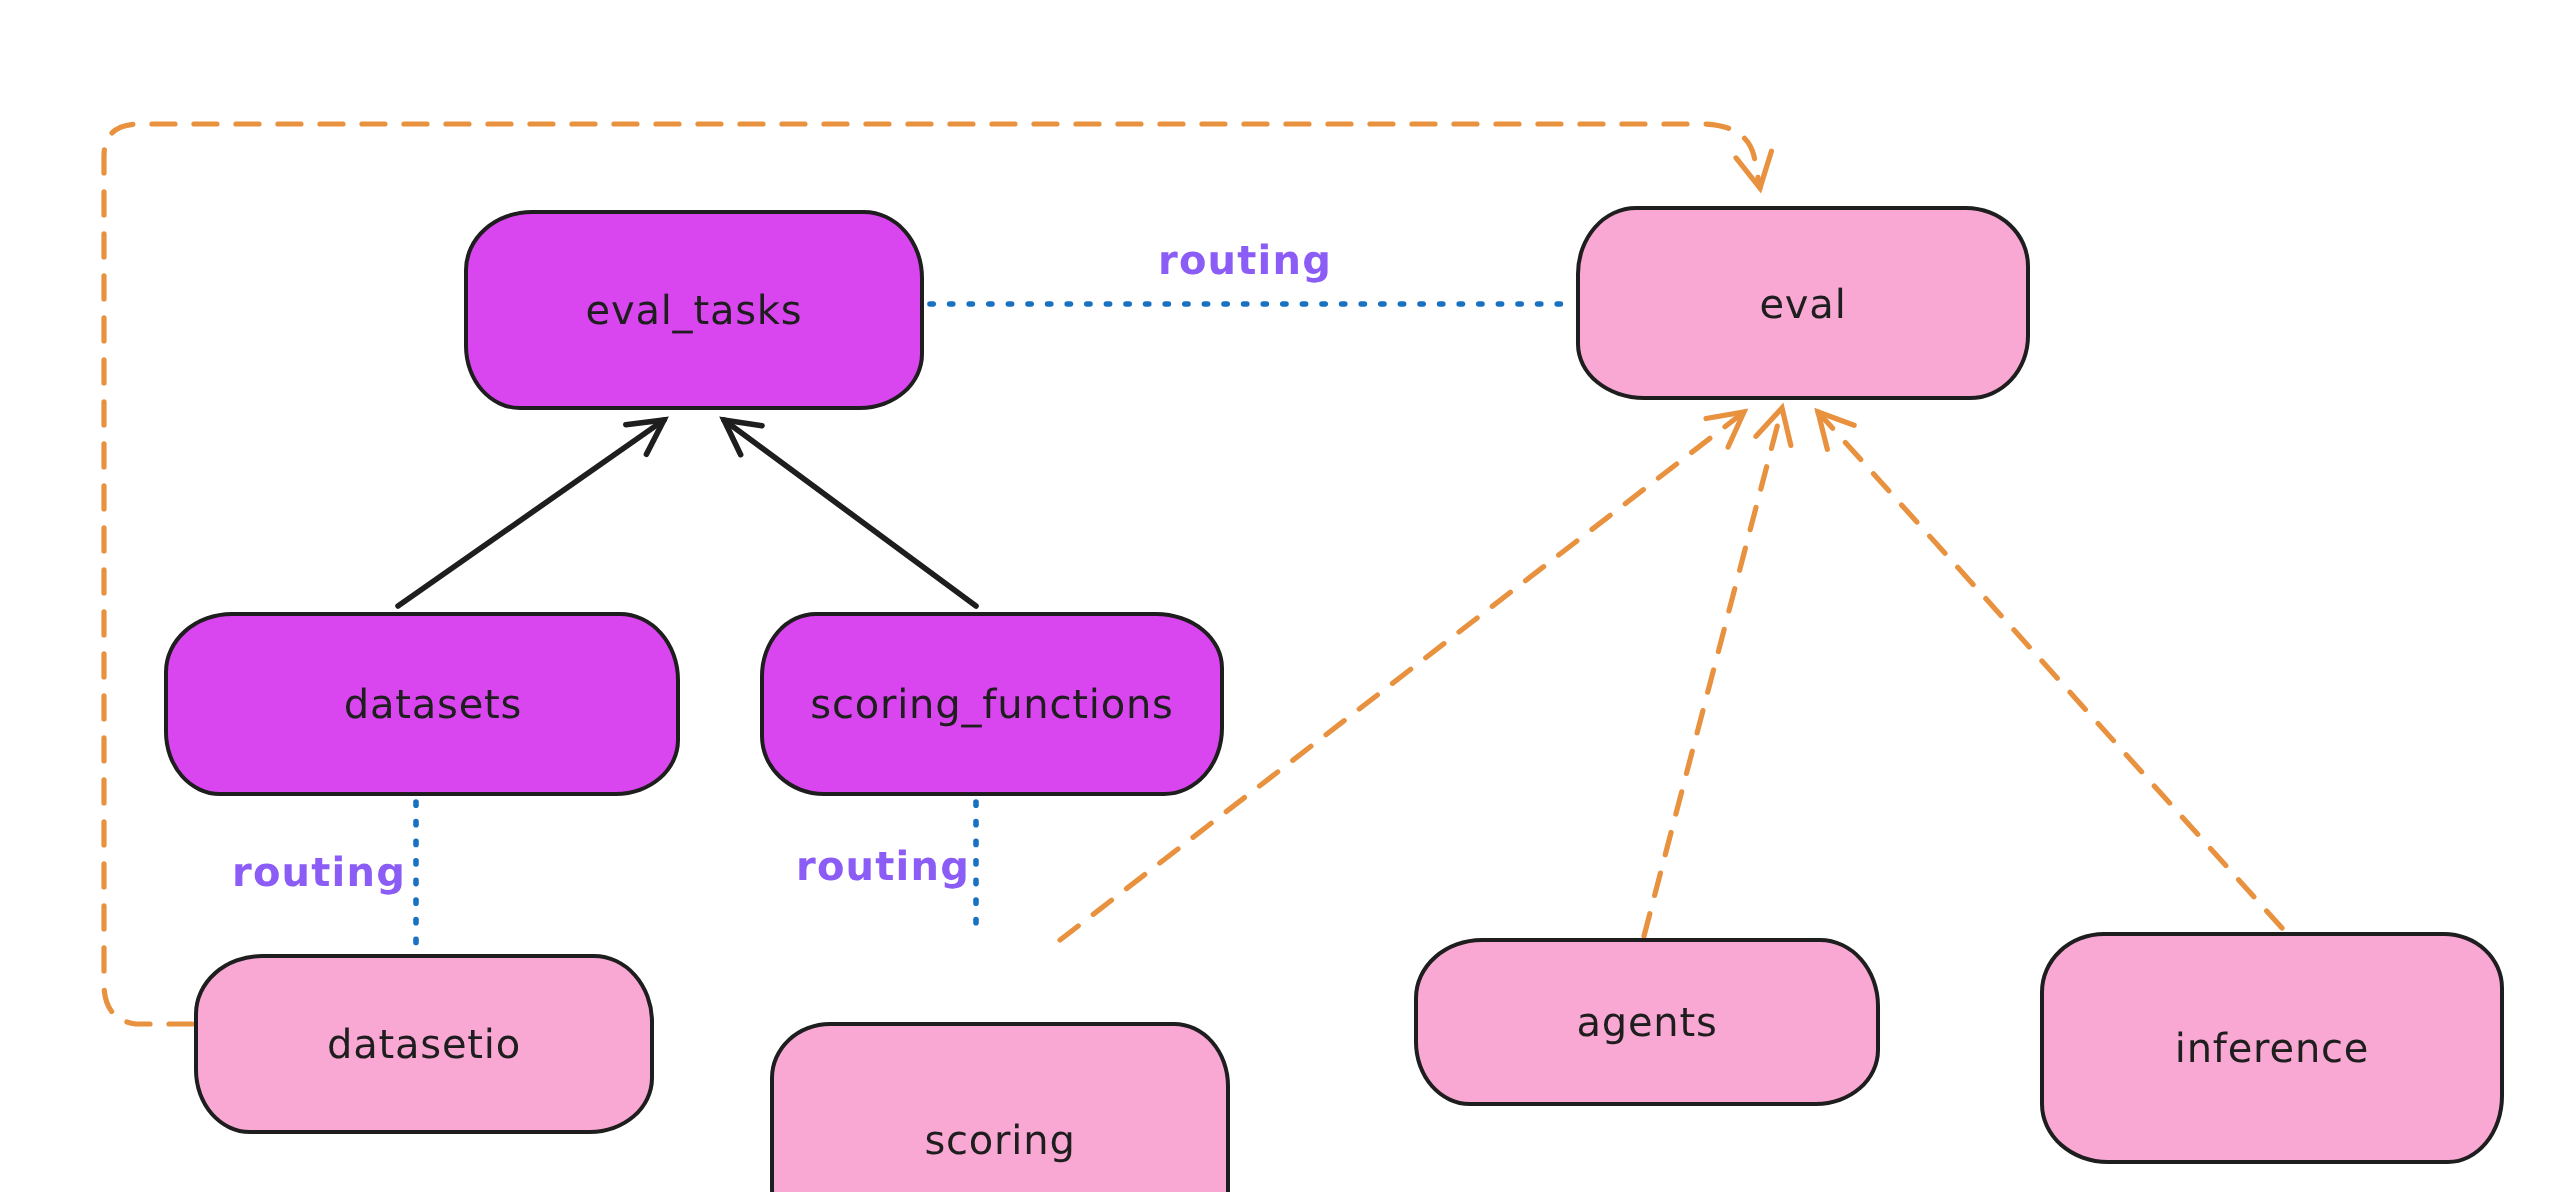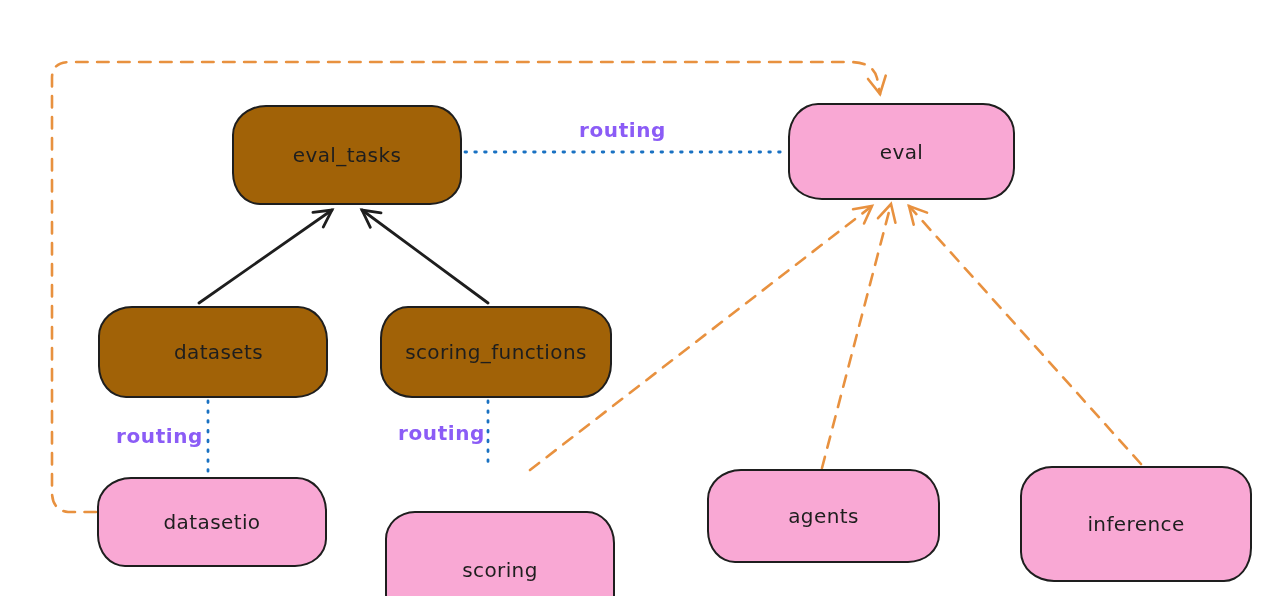--- a/index.html
+++ b/index.html
@@ -25,30 +25,30 @@
     display: flex;
     align-items: center;
     justify-content: center;
     border: 2.6px solid #1e1e1e;
     box-sizing: border-box;
     font-size: 20px;
     color: #1e1e1e;
     letter-spacing: 0.4px;
     border-radius: 34px 30px 32px 28px / 30px 34px 28px 32px;
   }
-  .node.blue  { background: #a16207; }
+  .node.blue  { background: #d946ef; }
   .node.green { background: #f9a8d4; }
 
   #n-eval-tasks        { left: 232px; top: 105px; width: 230px; height: 100px; }
   #n-eval              { left: 788px; top: 103px; width: 227px; height:  97px; border-radius: 30px 32px 30px 34px / 34px 30px 32px 28px; }
-  #n-datasets          { left:  98px; top: 306px; width: 230px; height:  92px; padding-left: 11px; }
+  #n-datasets          { left:  82px; top: 306px; width: 258px; height:  92px; padding-left: 11px; }
   #n-scoring-functions { left: 380px; top: 306px; width: 232px; height:  92px; border-radius: 28px 34px 30px 32px / 32px 28px 34px 30px; }
   #n-datasetio         { left:  97px; top: 477px; width: 230px; height:  90px; }
   #n-scoring           { left: 385px; top: 472px; width: 230px; height:  117px; border-radius: 30px 28px 34px 30px / 28px 32px 30px 34px; margin-top: 39px; }
-  #n-agents            { left: 707px; top: 469px; width: 233px; height:  94px; }
+  #n-agents            { left: 707px; top: 469px; width: 233px; height:  84px; }
   #n-inference         { left:1020px; top: 466px; width: 232px; height:  116px; border-radius: 32px 30px 28px 34px / 30px 28px 34px 30px; }
 
   .routing-label {
     position: absolute;
     color: #8b5cf6;
     font-size: 20px;
     font-weight: 600;
     letter-spacing: 0.6px;
     white-space: nowrap;
   }

